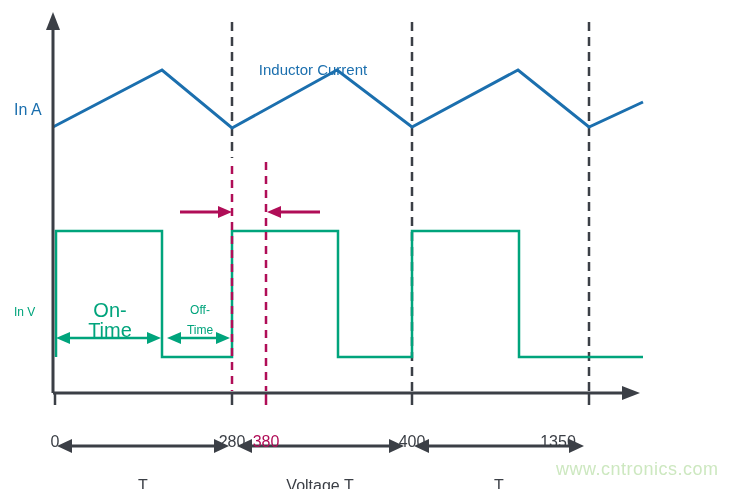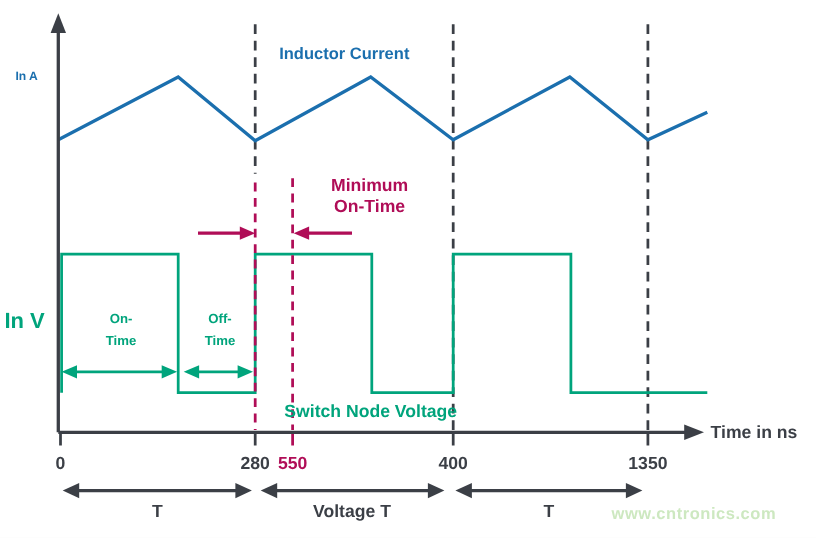--- a/index.html
+++ b/index.html
@@ -19,27 +19,27 @@
   .dr{stroke:var(--crimson);stroke-width:2.5;stroke-dasharray:8 6;fill:none;}
   .bluewave{stroke:var(--blue);stroke-width:3;fill:none;}
   .greenwave{stroke:var(--green);stroke-width:2.5;fill:none;}
   .garrow{stroke:var(--green);stroke-width:2.5;}
   .ghead{fill:var(--green);stroke:none;}
   .carrow{stroke:var(--crimson);stroke-width:3;}
   .chead{fill:var(--crimson);stroke:none;}
   .darrow{stroke:var(--dark);stroke-width:3;}
   .dhead{fill:var(--dark);stroke:none;}
   .axhead{fill:var(--dark);stroke:none;}
-  .lbl{position:absolute;font-weight:bold;font-size:15px;white-space:nowrap;line-height:20px;}
+  .lbl{position:absolute;font-weight:normal;font-size:15px;white-space:nowrap;line-height:20px;margin-top:20px;}
   .lbl.c{transform:translateX(-50%);text-align:center;}
   .blue{color:var(--blue);}
   .green{color:var(--green);}
   .crimson{color:var(--crimson);line-height:19px;}
   .dark{color:var(--dark);font-size:16px;}
-  .watermark{position:absolute;font-size:15px;font-weight:bold;
+  .watermark{position:absolute;font-size:18px;font-weight:normal;
     letter-spacing:.5px;color:var(--watermark);white-space:nowrap;}
 </style>
 </head>
 <body>
 
 <div class="stage">
 
   <svg width="742" height="489" viewBox="0 0 742 489">
 
     <g>
@@ -103,49 +103,43 @@
     <g>
       <line class="axis" x1="53" y1="393" x2="53" y2="27"></line>
       <polygon class="axhead" points="53,12 46,30 60,30"></polygon>
     </g>
     <g>
       <line class="axis" x1="53" y1="393" x2="624" y2="393"></line>
       <polygon class="axhead" points="640,393 622,386 622,400"></polygon>
     </g>
   </svg>
 
-  <div class="lbl blue" style="left:14px;top:60px;font-size:11px">In A</div>
+  <div class="lbl blue" style="left:14px;top:80px;font-size:16px">In A</div>
 
   <div class="lbl blue c" style="left:313px;top:40px">Inductor Current</div>
 
-  <div class="lbl crimson c" style="left:336px;top:160px;font-size:16px">
-    <div>Minimum</div>
-    <div>On-Time</div>
-  </div>
 
-  <div class="lbl green" style="left:4px;top:282px;font-size:20px">In V</div>
+  <div class="lbl green" style="left:14px;top:282px;font-size:12px">In V</div>
 
-  <div class="lbl green c" style="left:110px;top:280px;font-size:12px">
+  <div class="lbl green c" style="left:110px;top:280px;font-size:20px">
     <div>On-</div>
     <div>Time</div>
   </div>
 
   <div class="lbl green c" style="left:200px;top:280px;font-size:12px">
     <div>Off-</div>
     <div>Time</div>
   </div>
 
-  <div class="lbl green c" style="left:337px;top:365px;font-size:16px">Switch Node Voltage</div>
 
-  <div class="lbl dark" style="left:646px;top:384px">Time in ns</div>
 
   <div class="lbl dark c" style="left:55px;top:412px">0</div>
   <div class="lbl dark c" style="left:232px;top:412px">280</div>
-  <div class="lbl crimson c" style="left:266px;top:412px;font-size:16px">550</div>
+  <div class="lbl crimson c" style="left:266px;top:412px;font-size:16px">380</div>
   <div class="lbl dark c" style="left:412px;top:412px">400</div>
-  <div class="lbl dark c" style="left:589px;top:412px">1350</div>
+  <div class="lbl dark c" style="left:558px;top:412px">1350</div>
 
   <div class="lbl dark c" style="left:143px;top:456px">T</div>
   <div class="lbl dark c" style="left:320px;top:456px">Voltage T</div>
   <div class="lbl dark c" style="left:499px;top:456px">T</div>
 
   <div class="watermark" style="left:556px;top:459px">www.cntronics.com</div>
 </div>
 
 </body></html>

